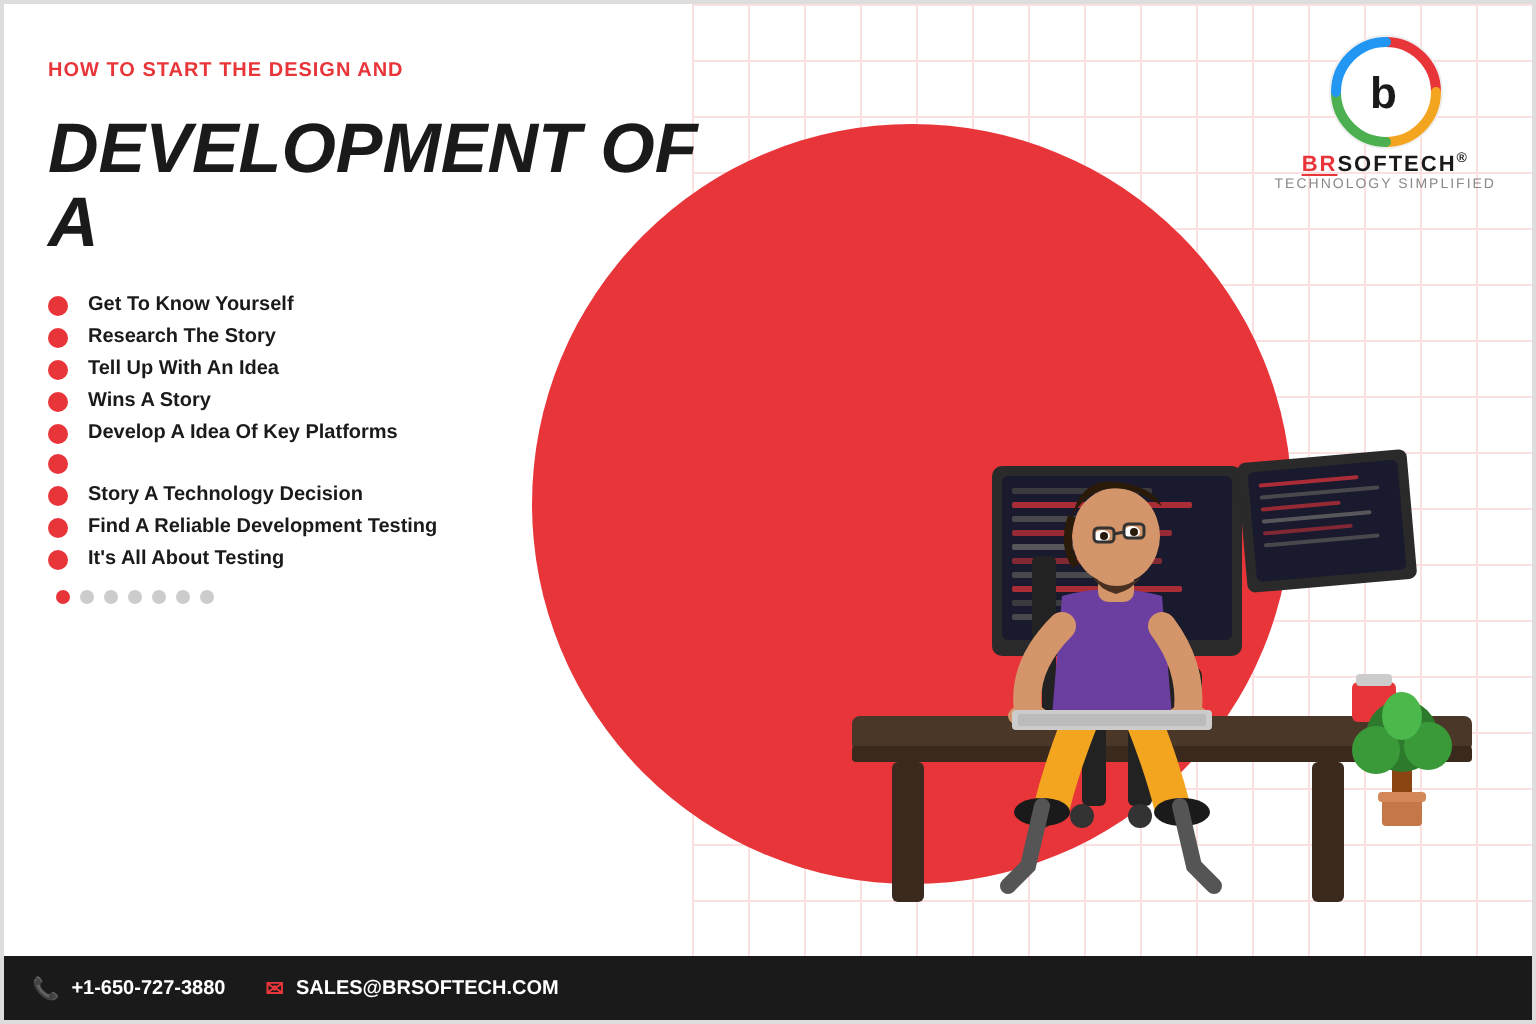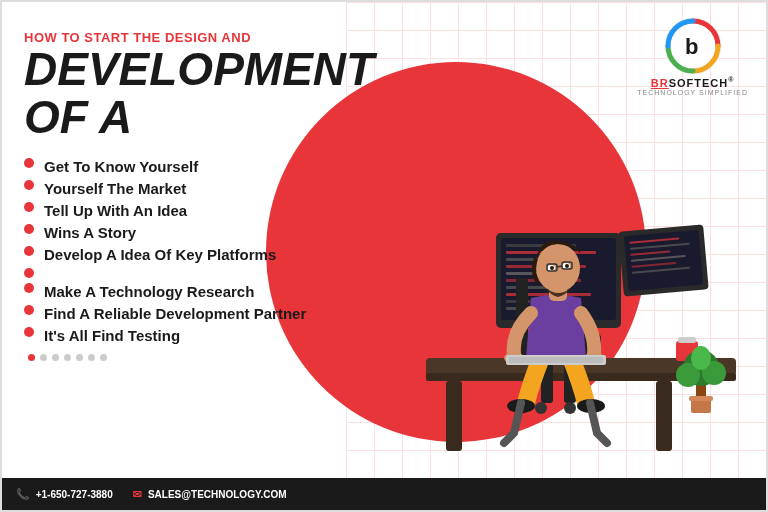--- a/index.html
+++ b/index.html
@@ -53,48 +53,48 @@
       position: absolute;
       left: 0;
       top: 0;
       width: 380px;
       height: 512px;
       padding: 28px 20px 20px 22px;
       z-index: 10;
     }
 
     .subtitle {
-      font-size: 13px;
+      font-size: 10px;
       font-weight: 700;
       color: #e8353a;
       text-transform: uppercase;
       letter-spacing: 0.5px;
-      margin-bottom: 0;
+      margin-bottom: 16px;
     }
 
     .main-title {
-      font-size: 46px;
+      font-size: 35px;
       font-weight: 900;
       color: #1a1a1a;
       text-transform: uppercase;
       line-height: 1.05;
       margin-bottom: 16px;
       font-style: italic;
     }
 
     .bullet-list {
       list-style: none;
       margin-top: 4px;
     }
 
     .bullet-list li {
       display: flex;
-      align-items: flex-start;
+      align-items: flex-end;
       margin-bottom: 5px;
-      font-size: 15px;
+      font-size: 10px;
       font-weight: 600;
       color: #1a1a1a;
     }
 
     .bullet-list li .dot {
       width: 10px;
       height: 10px;
       background: #e8353a;
       border-radius: 50%;
       margin-right: 10px;
@@ -237,48 +237,48 @@
       <span>DEVELOPMENT OF A</span><br>
     </h1>
 
     <ul class="bullet-list">
     <li>
           <span class="dot"></span>
           <span>Get To Know Yourself</span>
         </li>
         <li>
           <span class="dot"></span>
-          <span>Yourself The Market</span>
+          <span>Research The Story</span>
         </li>
         <li>
           <span class="dot"></span>
           <span>Tell Up With An Idea</span>
         </li>
         <li>
           <span class="dot"></span>
           <span>Wins A Story</span>
         </li>
         <li>
           <span class="dot"></span>
           <span>Develop A Idea Of Key Platforms</span>
         </li>
         <li>
           <span class="dot"></span>
         </li>
         <li>
           <span class="dot"></span>
-          <span>Make A Technology Research</span>
-        </li>
-        <li>
-          <span class="dot"></span>
-          <span>Find A Reliable Development Partner</span>
-        </li>
-        <li>
-          <span class="dot"></span>
-          <span>It's All Find Testing</span>
+          <span>Story A Technology Decision</span>
+        </li>
+        <li>
+          <span class="dot"></span>
+          <span>Find A Reliable Development Testing</span>
+        </li>
+        <li>
+          <span class="dot"></span>
+          <span>It's All About Testing</span>
         </li>
       </ul>
 
     <div class="pagination-dots">
       <div class="dot-page active"></div>
       <div class="dot-page inactive"></div>
       <div class="dot-page inactive"></div>
       <div class="dot-page inactive"></div>
       <div class="dot-page inactive"></div>
       <div class="dot-page inactive"></div>
@@ -287,21 +287,21 @@
 
   </div>
 
   <div class="footer-bar">
     <div class="footer-item">
       <span class="footer-icon">📞</span>
       <span>+1-650-727-3880</span>
     </div>
     <div class="footer-item">
       <span class="footer-icon">✉</span>
-      <span>SALES@TECHNOLOGY.COM</span>
+      <span>SALES@BRSOFTECH.COM</span>
     </div>
   </div>
   <div class="footer-right"></div>
 
   <svg class="desk-scene" viewBox="0 0 380 370" xmlns="http://www.w3.org/2000/svg">
 
     <rect x="60" y="255" width="310" height="18" rx="4" fill="#4a3728"></rect>
     <rect x="60" y="270" width="310" height="8" rx="2" fill="#3a2a1e"></rect>
 
     <rect x="80" y="278" width="16" height="70" rx="3" fill="#3a2a1e"></rect>

